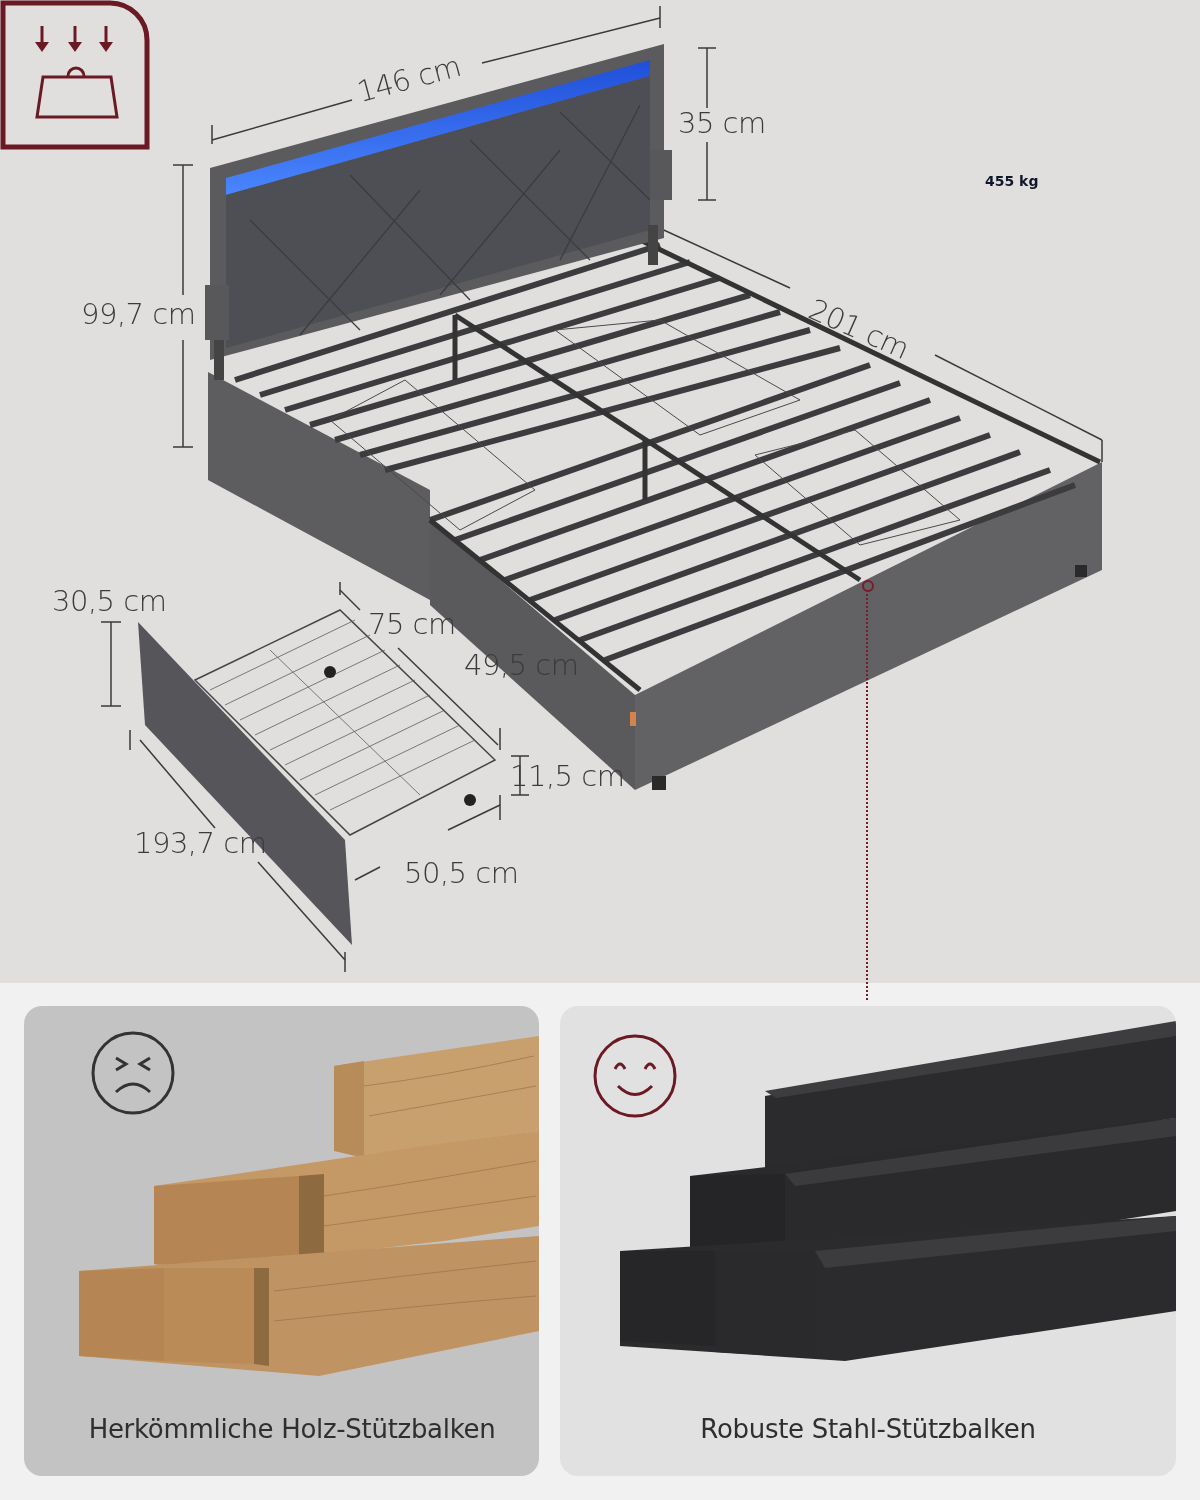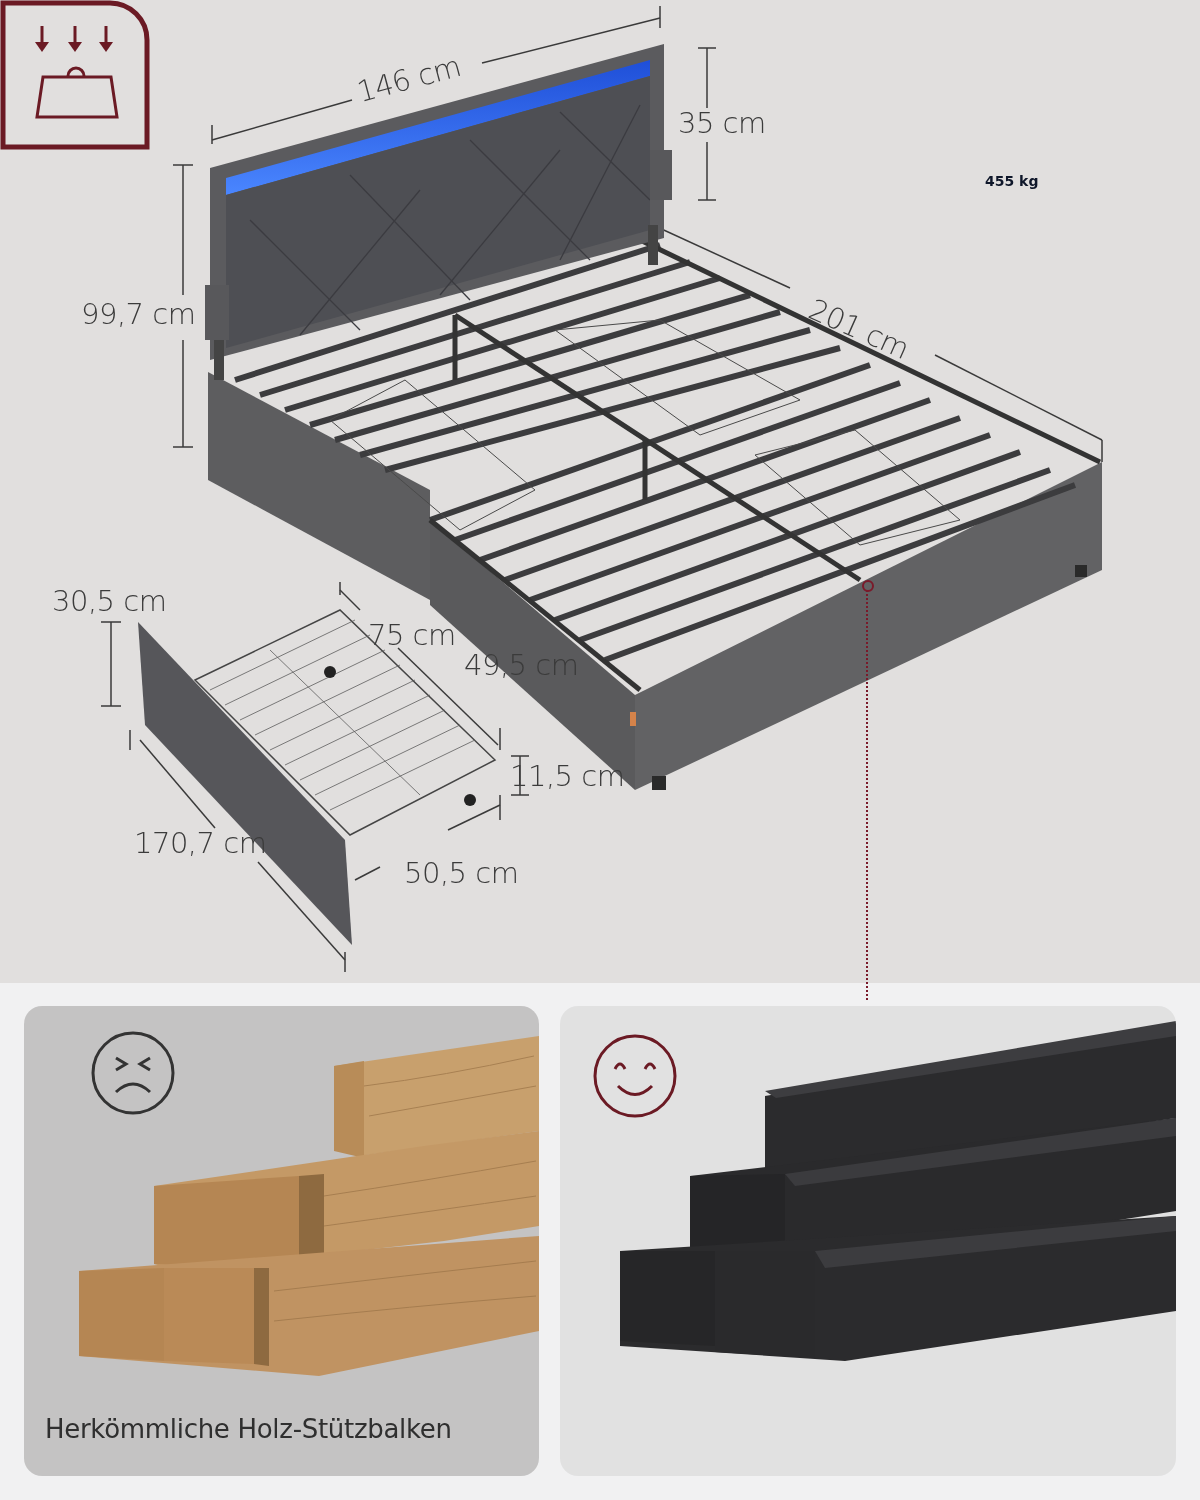--- a/index.html
+++ b/index.html
@@ -12,21 +12,21 @@
   .dim-label { position: absolute; font-size: 29px; color: #3b3b3b; white-space: nowrap; letter-spacing: -0.5px; font-weight: 300; }
 
   .weight-badge { position: absolute; left: 942px; top: 82px; width: 150px; height: 150px; }
   .weight-text { position: absolute; left: 985px; top: 173px; font-size: 14px; font-weight: bold; color: #0f172a; white-space: nowrap; }
 
   .card { position: absolute; top: 1006px; height: 470px; border-radius: 18px; overflow: hidden; }
   .card-left { left: 24px; width: 515px; background: #c4c3c3; }
   .card-right { left: 560px; width: 616px; background: #e1e1e1; }
   .card svg { position: absolute; left: 0; top: 0; }
   .card-caption { position: absolute; left: 0; width: 100%; bottom: 32px; font-size: 26px; color: #2f2f2f; white-space: nowrap; letter-spacing: -0.3px; }
-  .card-left .card-caption { text-align: left; padding-left: 21px; }
+  .card-left .card-caption { text-align: center; padding-left: 21px; }
   .card-right .card-caption { text-align: center; }
 
   .face-icon { position: absolute; width: 90px; height: 90px; }
   .dotted-line { position: absolute; left: 866px; top: 590px; width: 0; height: 410px; border-left: 2px dotted #7a1a2a; }
 </style>
 </head>
 <body>
 
 <div class="top-section">
   <svg width="1200" height="983" viewBox="0 0 1200 983">
@@ -179,24 +179,24 @@
     <path d="M68,76 A8,8 0 0 1 84,76" fill="none" stroke="#6b1a24" stroke-width="3"></path>
     <polygon points="43,77 111,77 117,117 37,117" fill="none" stroke="#6b1a24" stroke-width="3"></polygon>
   </svg>
   <div class="weight-text">455 kg</div>
 
   <div class="dim-label" style="left:356px;top:62px;transform:rotate(-15deg);">146 cm</div>
   <div class="dim-label" style="left:678px;top:106px;">35 cm</div>
   <div class="dim-label" style="left:81px;top:297px;">99,7 cm</div>
   <div class="dim-label" style="left:806px;top:312px;transform:rotate(24deg);">201 cm</div>
   <div class="dim-label" style="left:52px;top:584px;">30,5 cm</div>
-  <div class="dim-label" style="left:368px;top:607px;margin-top:11px;">75 cm</div>
+  <div class="dim-label" style="left:368px;top:607px;">75 cm</div>
   <div class="dim-label" style="left:464px;top:648px;">49,5 cm</div>
   <div class="dim-label" style="left:510px;top:759px;">11,5 cm</div>
-  <div class="dim-label" style="left:134px;top:826px;">170,7 cm</div>
+  <div class="dim-label" style="left:134px;top:826px;">193,7 cm</div>
   <div class="dim-label" style="left:404px;top:836px;margin-top:20px;">50,5 cm</div>
 </div>
 
 <div class="dotted-line"></div>
 
 <div class="card card-left">
   <svg width="515" height="470" viewBox="0 0 515 470">
     <g>
 
       <polygon points="310,60 515,30 515,125 335,150 310,140" fill="#c8a06d"></polygon>
@@ -245,13 +245,14 @@
       <polygon points="155,245 255,245 255,352 155,346" fill="#2a2a2c"></polygon>
       <polygon points="255,245 616,210 616,225 265,262" fill="#3c3c3f"></polygon>
     </g>
   </svg>
   <svg class="face-icon" style="left:30px;top:25px;" viewBox="0 0 90 90">
     <circle cx="45" cy="45" r="40" fill="none" stroke="#6b1a24" stroke-width="3"></circle>
     <path d="M25,38 Q30,28 35,38" fill="none" stroke="#6b1a24" stroke-width="3"></path>
     <path d="M55,38 Q60,28 65,38" fill="none" stroke="#6b1a24" stroke-width="3"></path>
     <path d="M28,55 Q45,72 62,55" fill="none" stroke="#6b1a24" stroke-width="3"></path>
   </svg>
+  <div class="card-caption">Robuste Stahl-Stützbalken</div>
 </div>
 
 </body></html>

